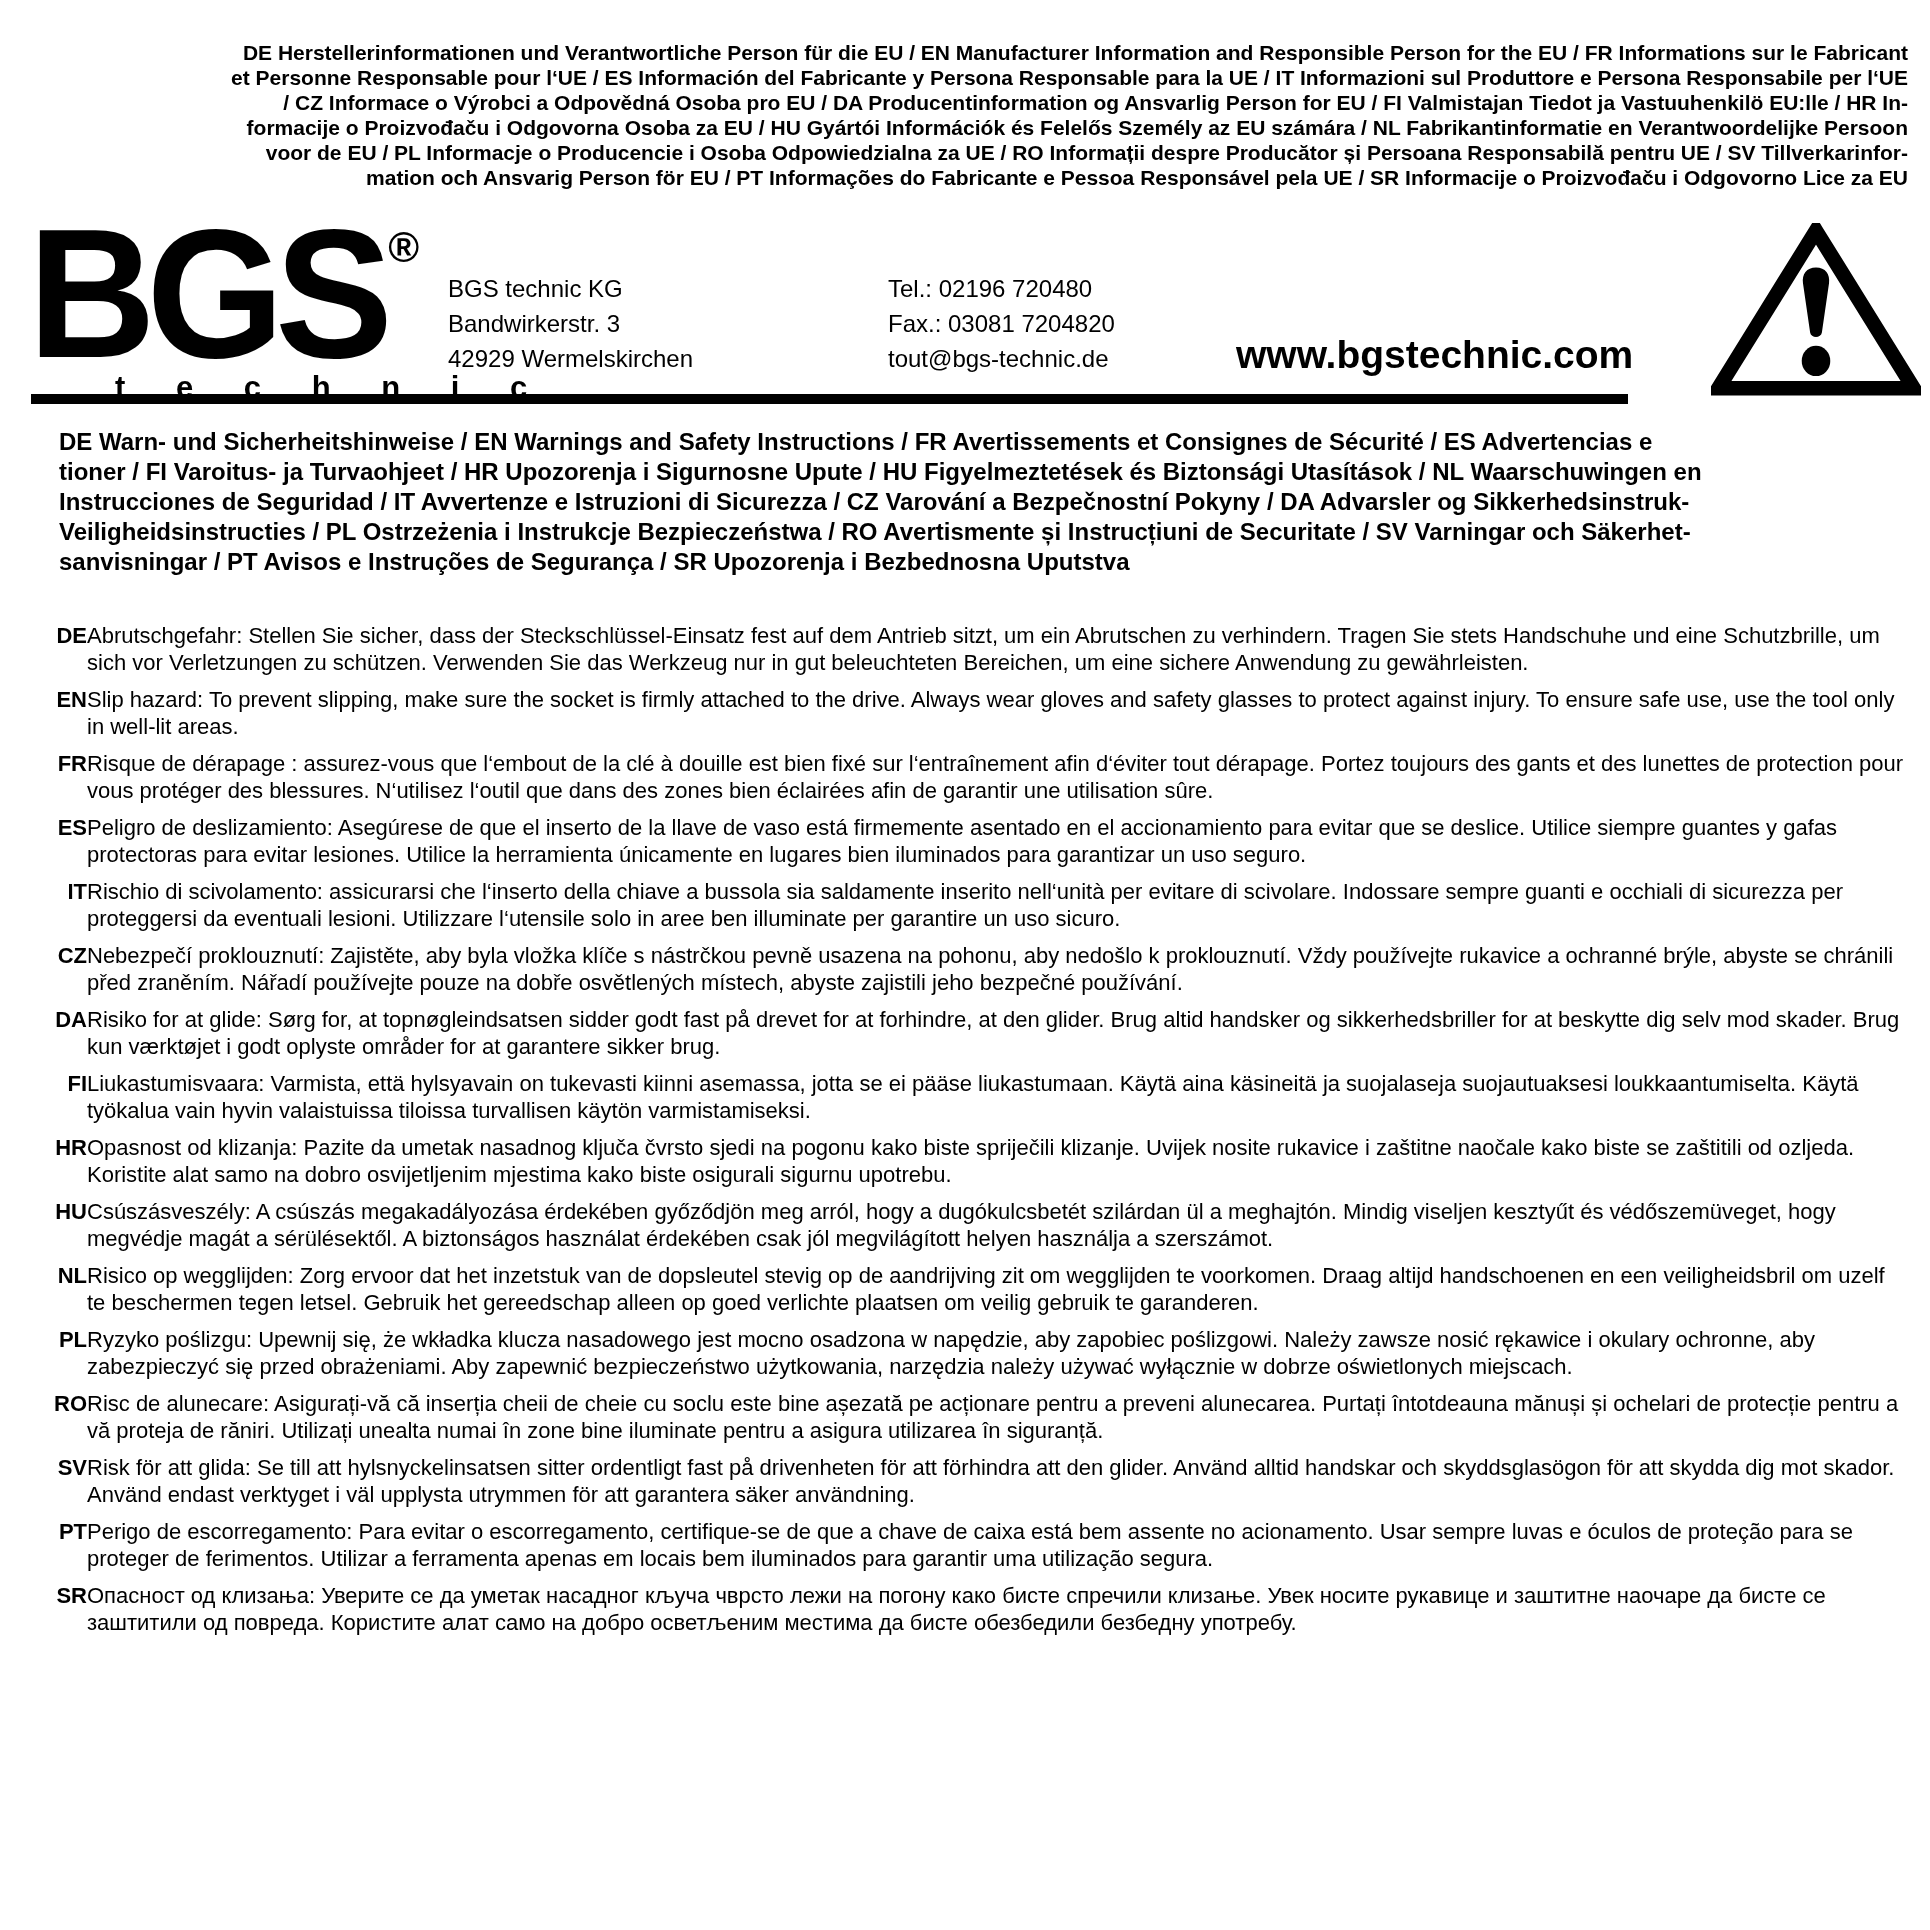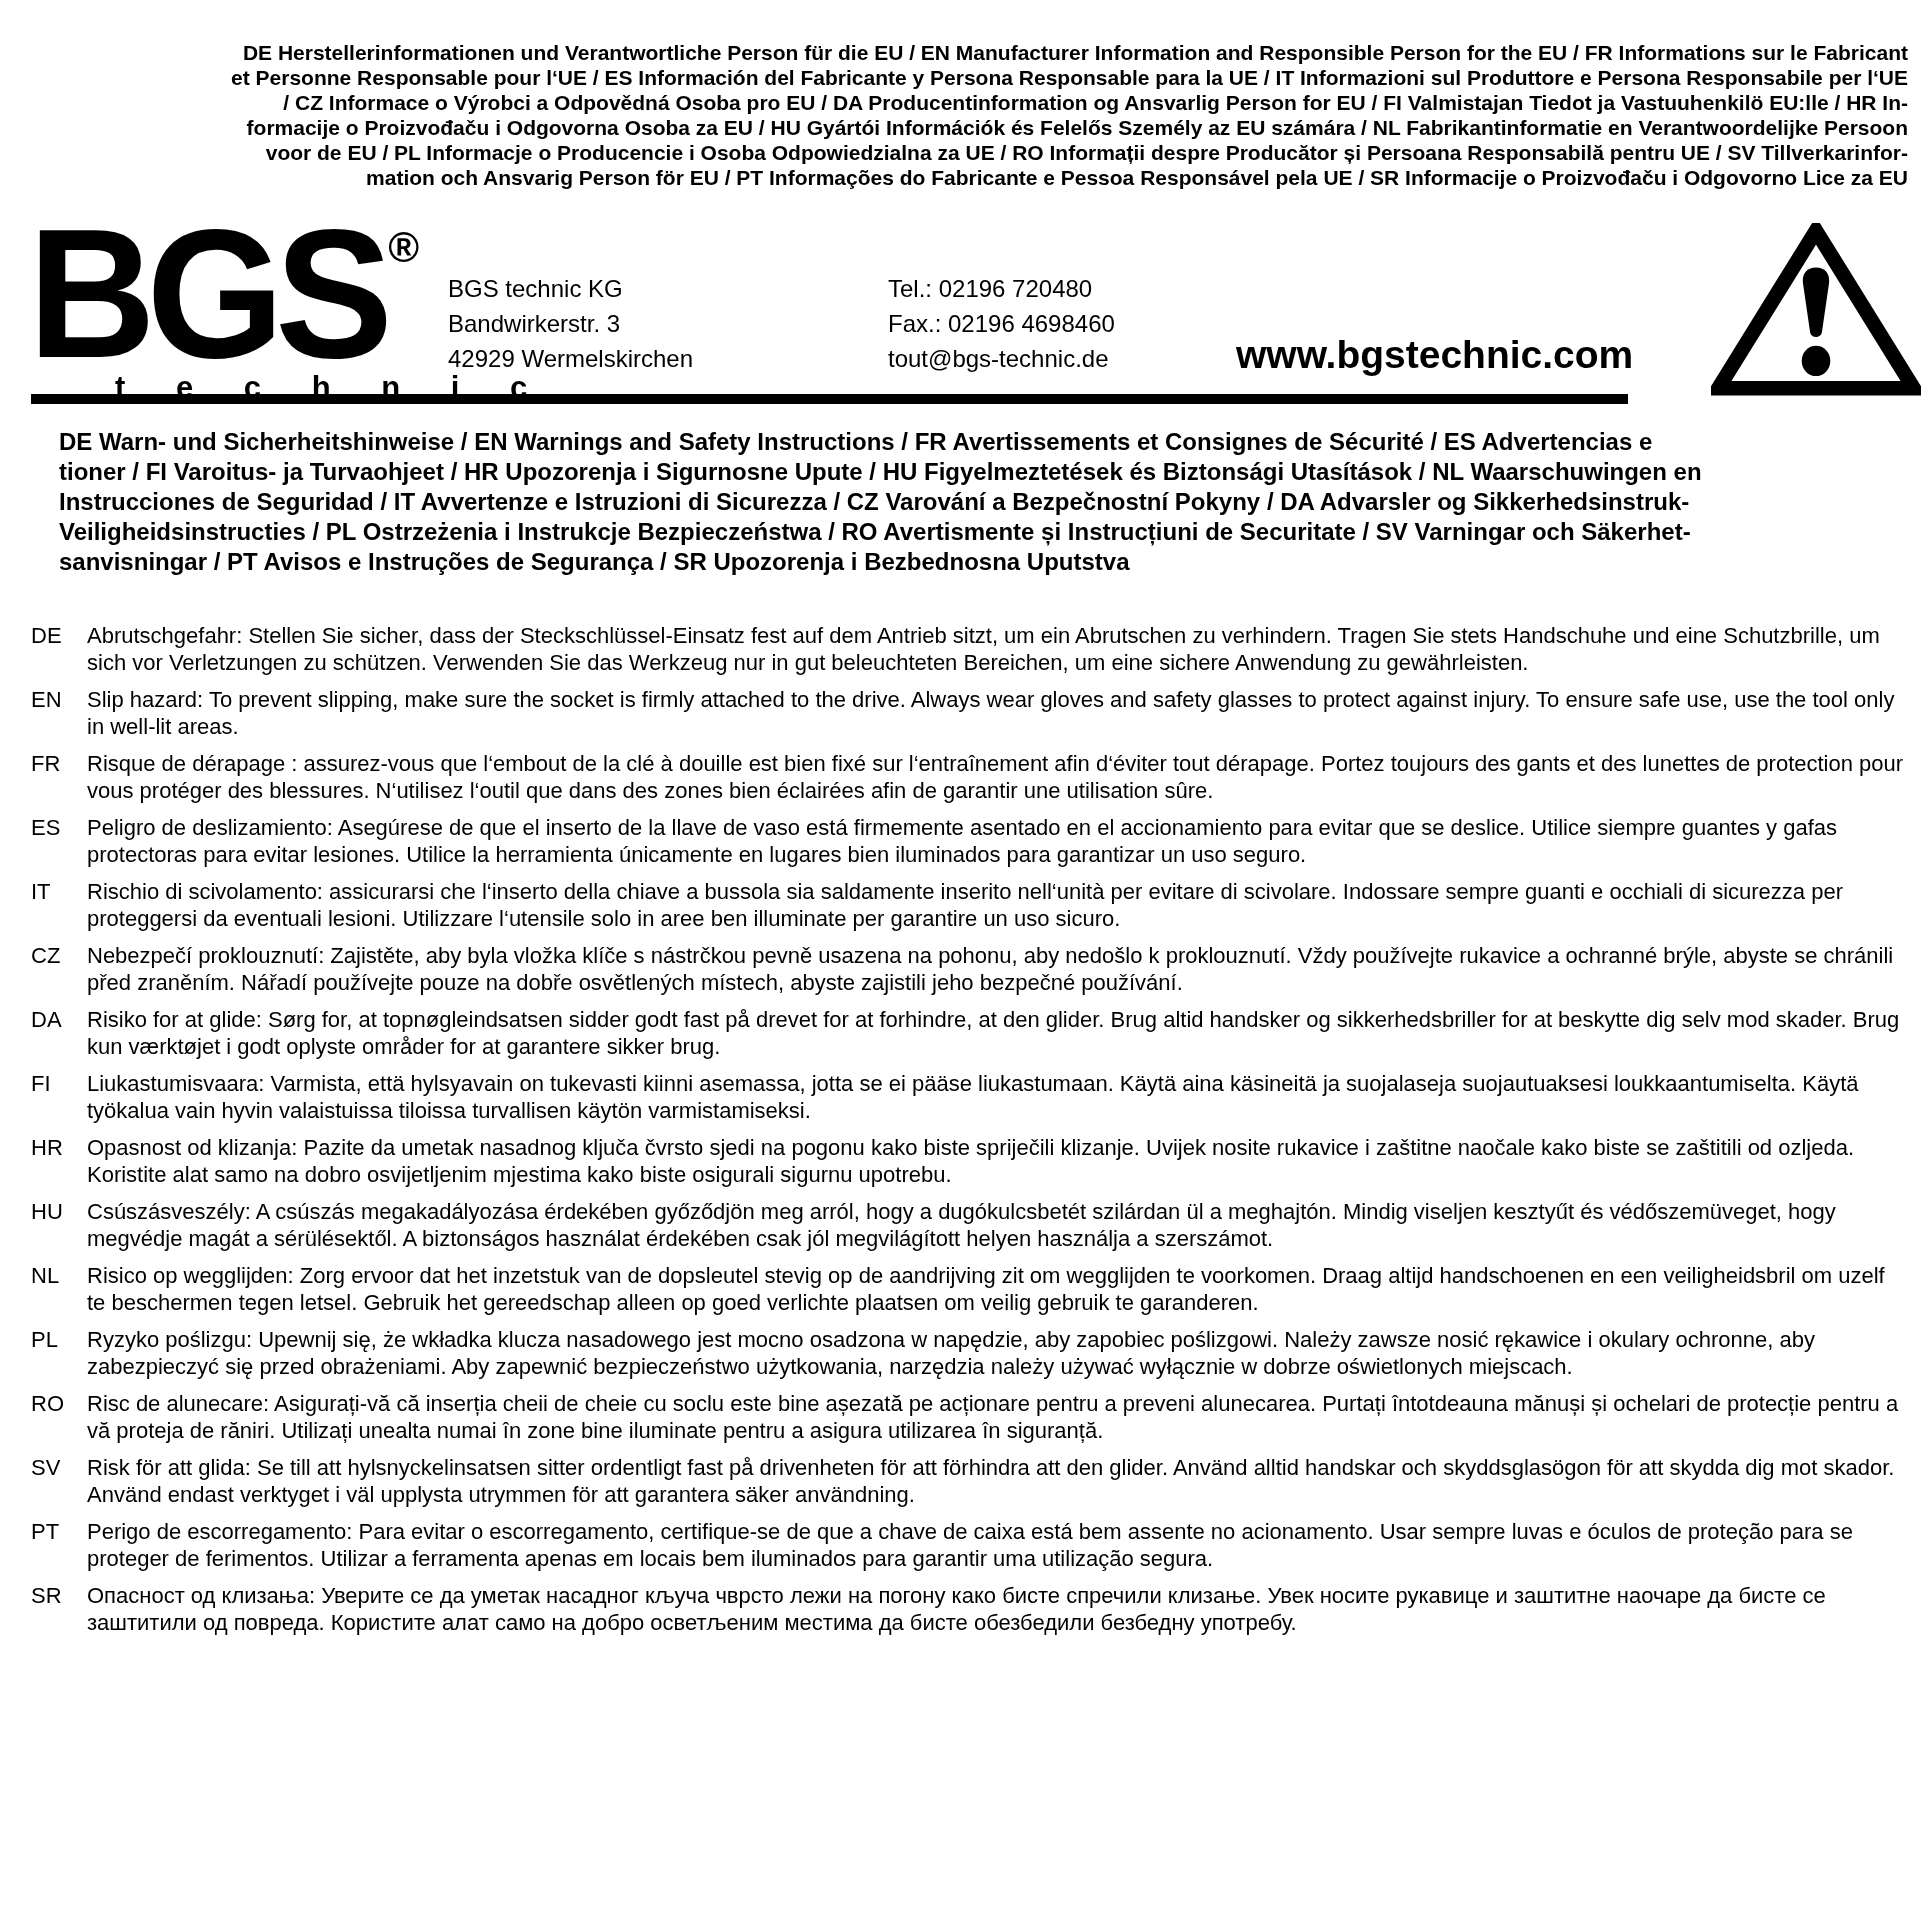--- a/index.html
+++ b/index.html
@@ -31,21 +31,21 @@
   .rule{left:31px;top:394px;width:1597px;height:10px;background:#000;}
 
   
   .hdr-warn{left:31px;top:427px;width:1877px;font-weight:bold;font-size:24px;line-height:30px;margin-left:28px;}
   .hdr-warn .ln{white-space:nowrap;}
 
   
   .list{left:31px;top:623px;width:1877px;}
   .entry{display:grid;grid-template-columns:56px 1fr;margin-bottom:11px;
          font-size:22px;line-height:26.5px;}
-  .code{font-weight:normal;}
+  .code{font-weight:bold;text-align:right;}
 </style>
 </head>
 <body>
 
 <div class="abs hdr-top">
   <div class="ln">DE Herstellerinformationen und Verantwortliche Person für die EU  /  EN Manufacturer Information and Responsible Person for the EU  /  FR Informations sur le Fabricant</div>
   <div class="ln">et Personne Responsable pour l‘UE  /  ES Información del Fabricante y Persona Responsable para la UE  /  IT Informazioni sul Produttore e Persona Responsabile per l‘UE</div>
   <div class="ln">/  CZ Informace o Výrobci a Odpovědná Osoba pro EU  /  DA Producentinformation og Ansvarlig Person for EU  /  FI Valmistajan Tiedot ja Vastuuhenkilö EU:lle  /  HR In-</div>
   <div class="ln">formacije o Proizvođaču i Odgovorna Osoba za EU  /  HU Gyártói Információk és Felelős Személy az EU számára  /  NL Fabrikantinformatie en Verantwoordelijke Persoon</div>
   <div class="ln">voor de EU  /  PL Informacje o Producencie i Osoba Odpowiedzialna za UE  /  RO Informații despre Producător și Persoana Responsabilă pentru UE  /  SV Tillverkarinfor-</div>
@@ -61,21 +61,21 @@
 </div>
 
 <div class="abs addr">
   <div>BGS technic KG</div>
   <div>Bandwirkerstr. 3</div>
   <div>42929 Wermelskirchen</div>
 </div>
 
 <div class="abs contact">
   <div>Tel.: 02196 720480</div>
-  <div>Fax.: 02196 4698460</div>
+  <div>Fax.: 03081 7204820</div>
   <div>tout@bgs-technic.de</div>
 </div>
 
 <div class="abs website">www.bgstechnic.com</div>
 
 <div class="abs tri">
   <svg width="210" height="173" viewBox="0 0 100 82" xmlns="http://www.w3.org/2000/svg">
     <path d="M50 3.5 L96.5 78.5 L3.5 78.5 Z" fill="none" stroke="#000" stroke-width="7" stroke-linejoin="miter"></path>
     <path d="M50 21 C54.5 21 56.8 24.2 56.2 28.5 L52.8 52 C52.4 54.8 47.6 54.8 47.2 52 L43.8 28.5 C43.2 24.2 45.5 21 50 21 Z" fill="#000"></path>
     <ellipse cx="50" cy="65.5" rx="6.8" ry="7.2" fill="#000"></ellipse>

